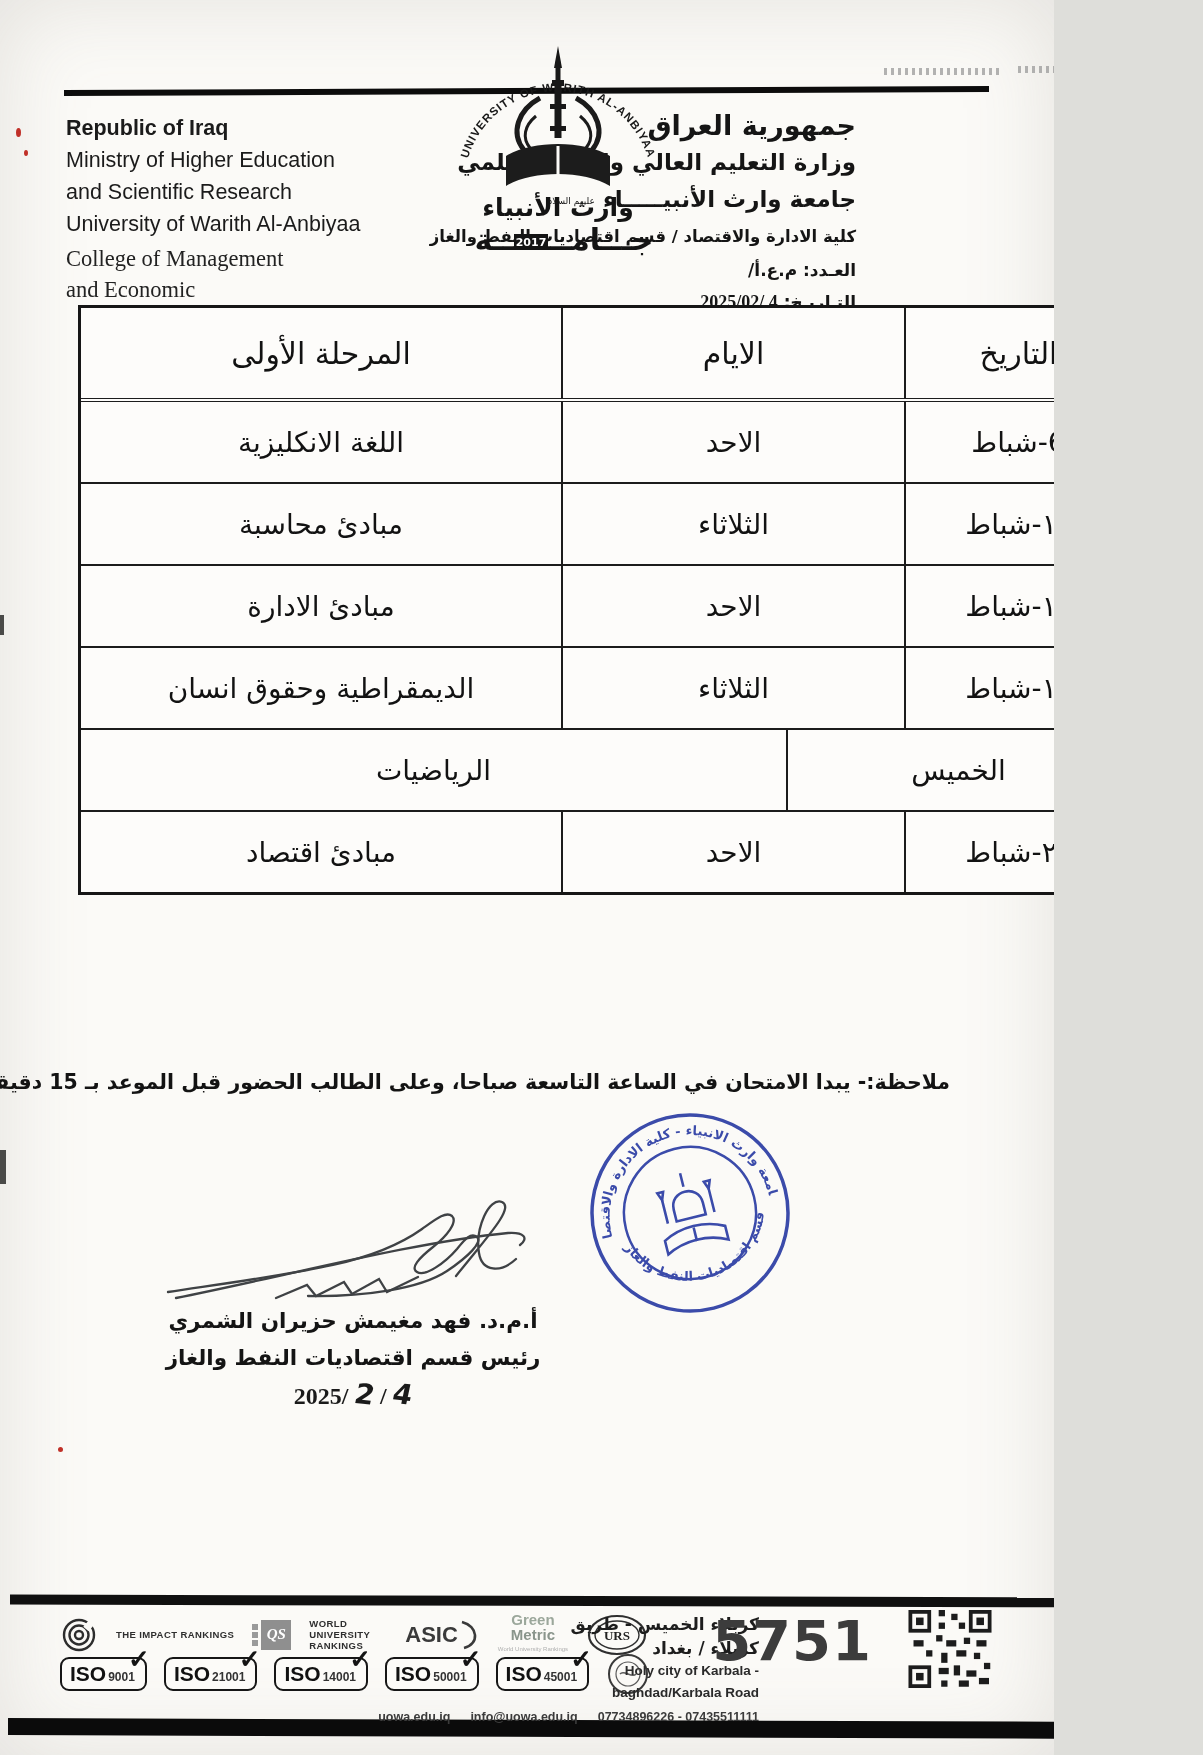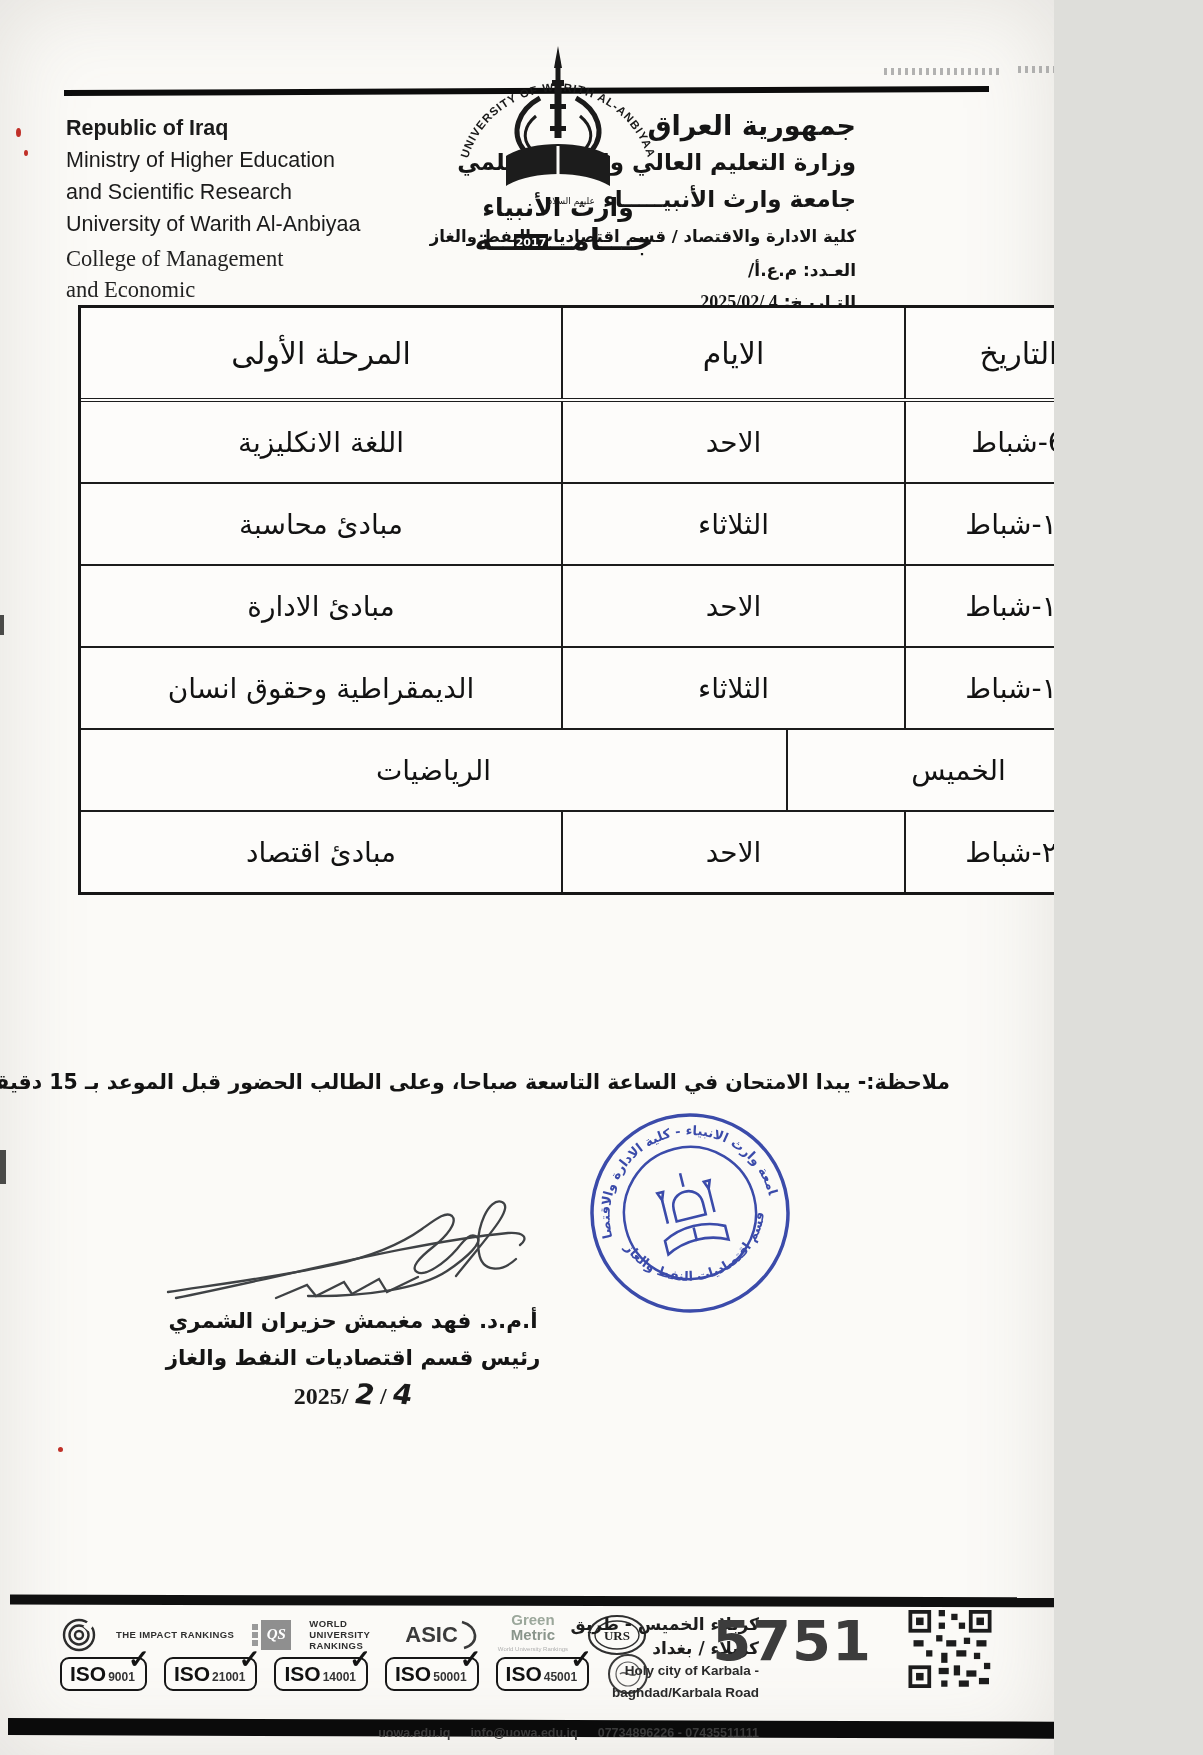--- a/index.html
+++ b/index.html
@@ -65,21 +65,21 @@
   .iso-row{position:absolute;left:60px;top:1652px;display:flex;align-items:center;gap:17px;}
   .iso-pill{position:relative;border:2.5px solid #161616;border-radius:9px;padding:3px 10px 3px 8px;background:#fcfbf8;
             font-family:"Liberation Sans",sans-serif;display:flex;align-items:baseline;}
   .iso-pill .iso{font-weight:700;font-size:21px;color:#111;}
   .iso-pill .num{font-size:12px;font-weight:700;color:#333;margin-left:2px;}
   .iso-pill .chk{position:absolute;top:-15px;right:-5px;font-size:26px;font-weight:700;color:#141414;}
   .f-right{position:absolute;right:295px;top:1612px;width:240px;text-align:right;}
   .addr-ar{direction:rtl;font-size:17px;font-weight:700;color:#1d1d1d;line-height:24px;}
   .addr-en{font-family:"Liberation Sans",sans-serif;font-size:13.5px;font-weight:700;color:#2a2a2a;line-height:22px;}
   .contact{display:flex;justify-content:flex-end;gap:10px;align-items:center;font-family:"Liberation Sans",sans-serif;
-           font-size:12.5px;font-weight:700;color:#3b3b3b;margin-top:22px;white-space:nowrap;text-align:right;}
+           font-size:12.5px;font-weight:700;color:#3b3b3b;margin-top:6px;white-space:nowrap;text-align:right;}
   .mini-ic{width:9px;height:9px;background:#9f9f9f;border-radius:2px;display:inline-block;}
   .doc-no{position:absolute;right:182px;top:1608px;font-size:56px;font-weight:700;color:#3c3c3c;
           font-family:"DejaVu Sans",sans-serif;letter-spacing:1px;}
   .qr{position:absolute;right:62px;top:1610px;}
   
   .vline{position:absolute;left:1126px;width:2px;background:#2a2a2a;}
   .speck{position:absolute;border-radius:50%;background:#c03028;}
   .smudge{position:absolute;background:#c9c9c5;border-radius:3px;}
   .edge-mark{position:absolute;left:0;background:#4a4a48;}
 </style>

